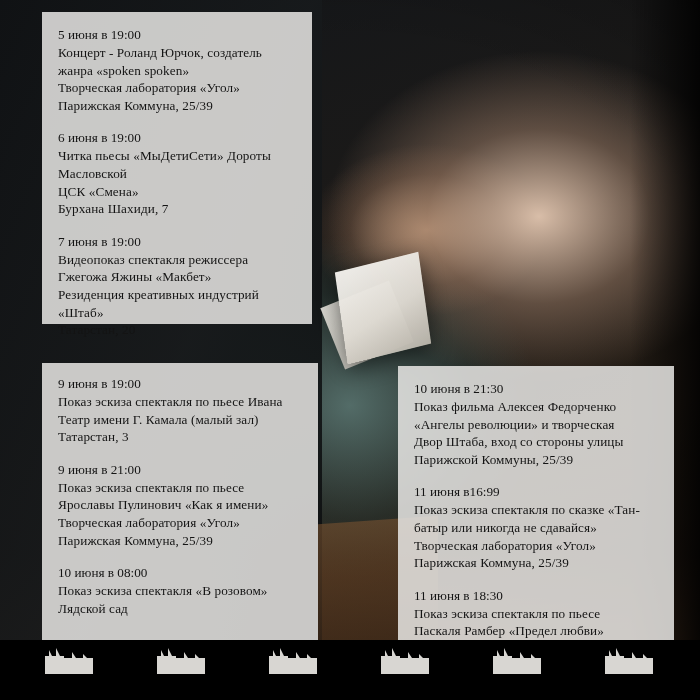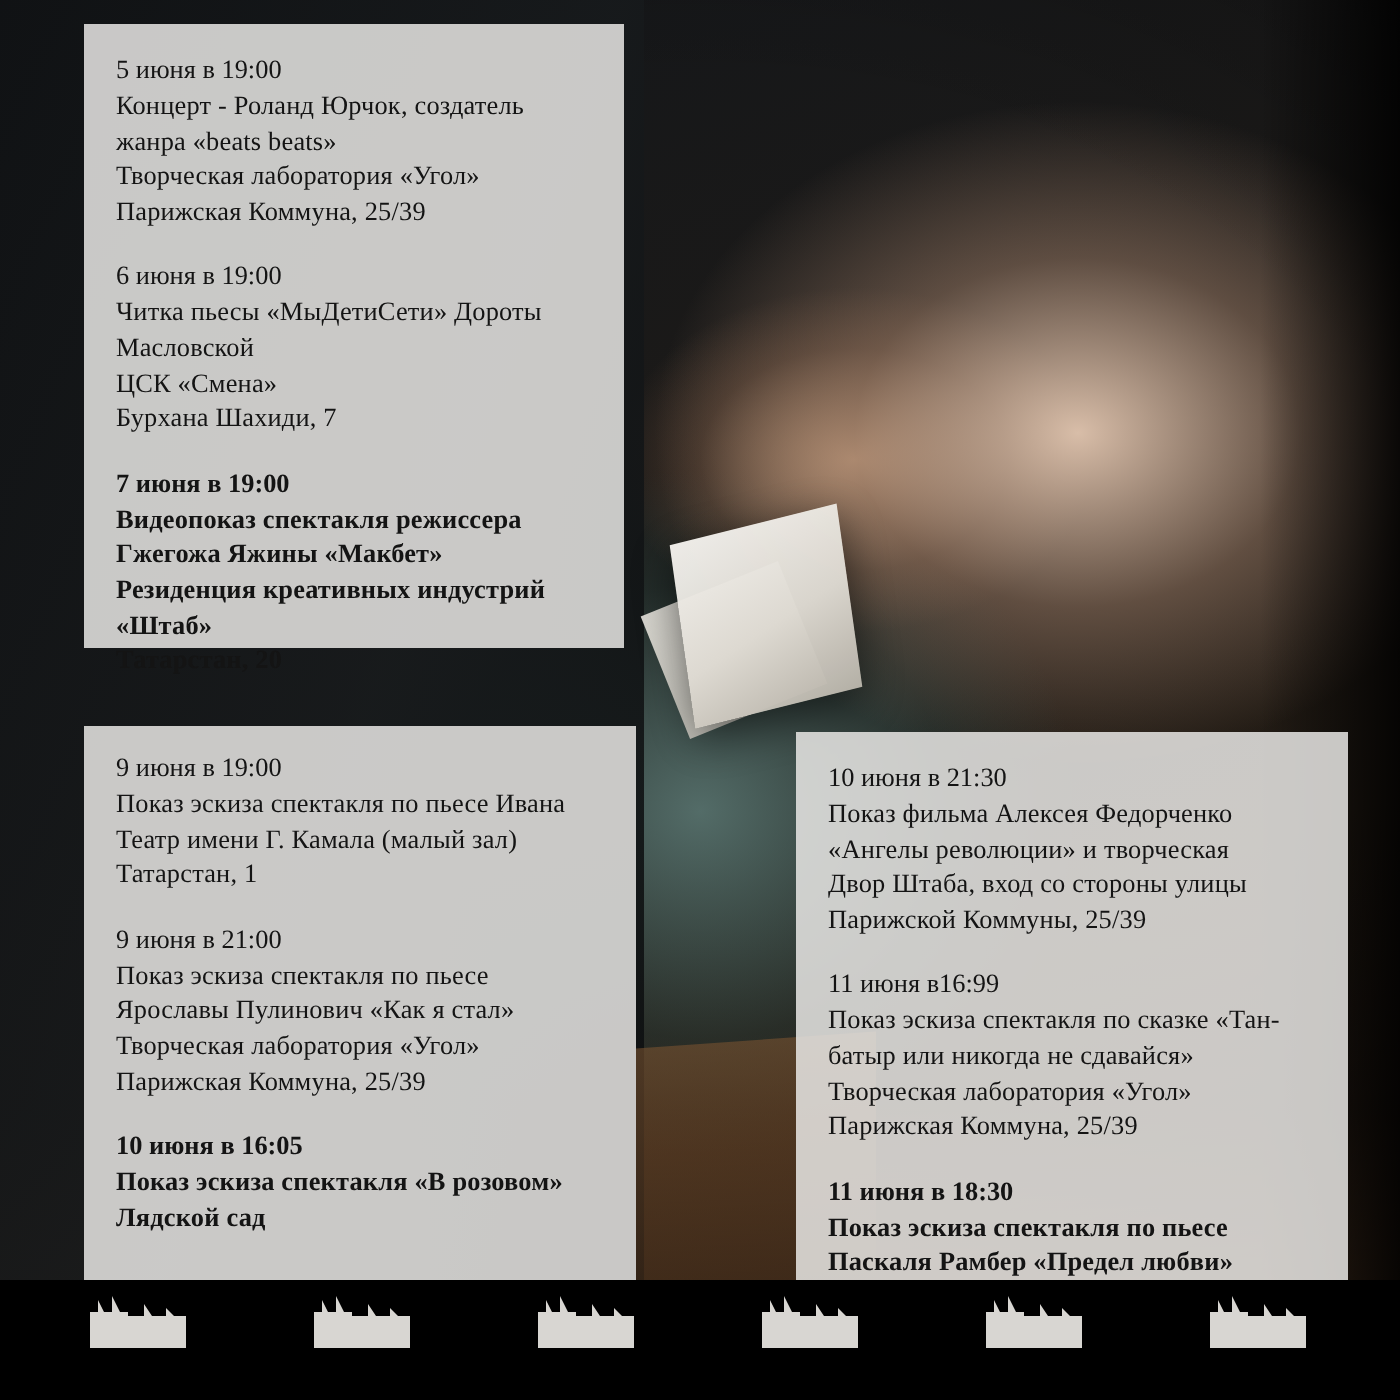--- a/index.html
+++ b/index.html
@@ -93,21 +93,21 @@
     margin-top: 45px;
   }
   .panel-right {
     left: 398px; top: 318px;
     width: 276px; height: 348px;
     padding: 14px 16px 10px 16px;
     margin-top: 48px;
   }
 
   .event { margin: 0 0 15px 0; }
-  .event:last-child { margin-bottom: 0; font-weight: bold; }
+  .event:last-child { margin-bottom: 0; }
   .event .line {
     font-size: 13.2px;
     line-height: 17.6px;
     letter-spacing: 0.1px;
     white-space: pre-wrap;
   }
   .event .when { font-size: 13.2px; line-height: 18px; }
 
   
   .bottom-band {
@@ -132,21 +132,21 @@
   <div class="backdrop-left"></div>
   <div class="page-prop2"></div>
   <div class="page-prop"></div>
   <div class="chair"></div>
   <div class="right-dark"></div>
 
   <div class="panel panel-left-top">
     <div class="event">
       <div class="when">5 июня в 19:00</div>
       <div class="line">Концерт - Роланд Юрчок, создатель</div>
-      <div class="line">жанра «beats beats»</div>
+      <div class="line">жанра «spoken spoken»</div>
       <div class="line">Творческая лаборатория «Угол»</div>
       <div class="line">Парижская Коммуна, 25/39</div>
     </div>
     <div class="event">
       <div class="when">6 июня в 19:00</div>
       <div class="line">Читка пьесы «МыДетиСети» Дороты</div>
       <div class="line">Масловской</div>
       <div class="line">ЦСК «Смена»</div>
       <div class="line">Бурхана Шахиди, 7</div>
     </div>
@@ -158,31 +158,31 @@
       <div class="line">«Штаб»</div>
       <div class="line">Татарстан, 20</div>
     </div>
   </div>
 
   <div class="panel panel-left-bottom">
     <div class="event">
       <div class="when">9 июня в 19:00</div>
       <div class="line">Показ эскиза спектакля по пьесе Ивана</div>
       <div class="line">Театр имени Г. Камала (малый зал)</div>
-      <div class="line">Татарстан, 1</div>
+      <div class="line">Татарстан, 3</div>
     </div>
     <div class="event">
       <div class="when">9 июня в 21:00</div>
       <div class="line">Показ эскиза спектакля по пьесе</div>
-      <div class="line">Ярославы Пулинович «Как я стал»</div>
+      <div class="line">Ярославы Пулинович «Как я имени»</div>
       <div class="line">Творческая лаборатория «Угол»</div>
       <div class="line">Парижская Коммуна, 25/39</div>
     </div>
     <div class="event">
-      <div class="when">10 июня в 16:05</div>
+      <div class="when">10 июня в 08:00</div>
       <div class="line">Показ эскиза спектакля «В розовом»</div>
       <div class="line">Лядской сад</div>
     </div>
   </div>
 
   <div class="panel panel-right">
     <div class="event">
       <div class="when">10 июня в 21:30</div>
       <div class="line">Показ фильма Алексея Федорченко</div>
       <div class="line">«Ангелы революции» и творческая</div>

